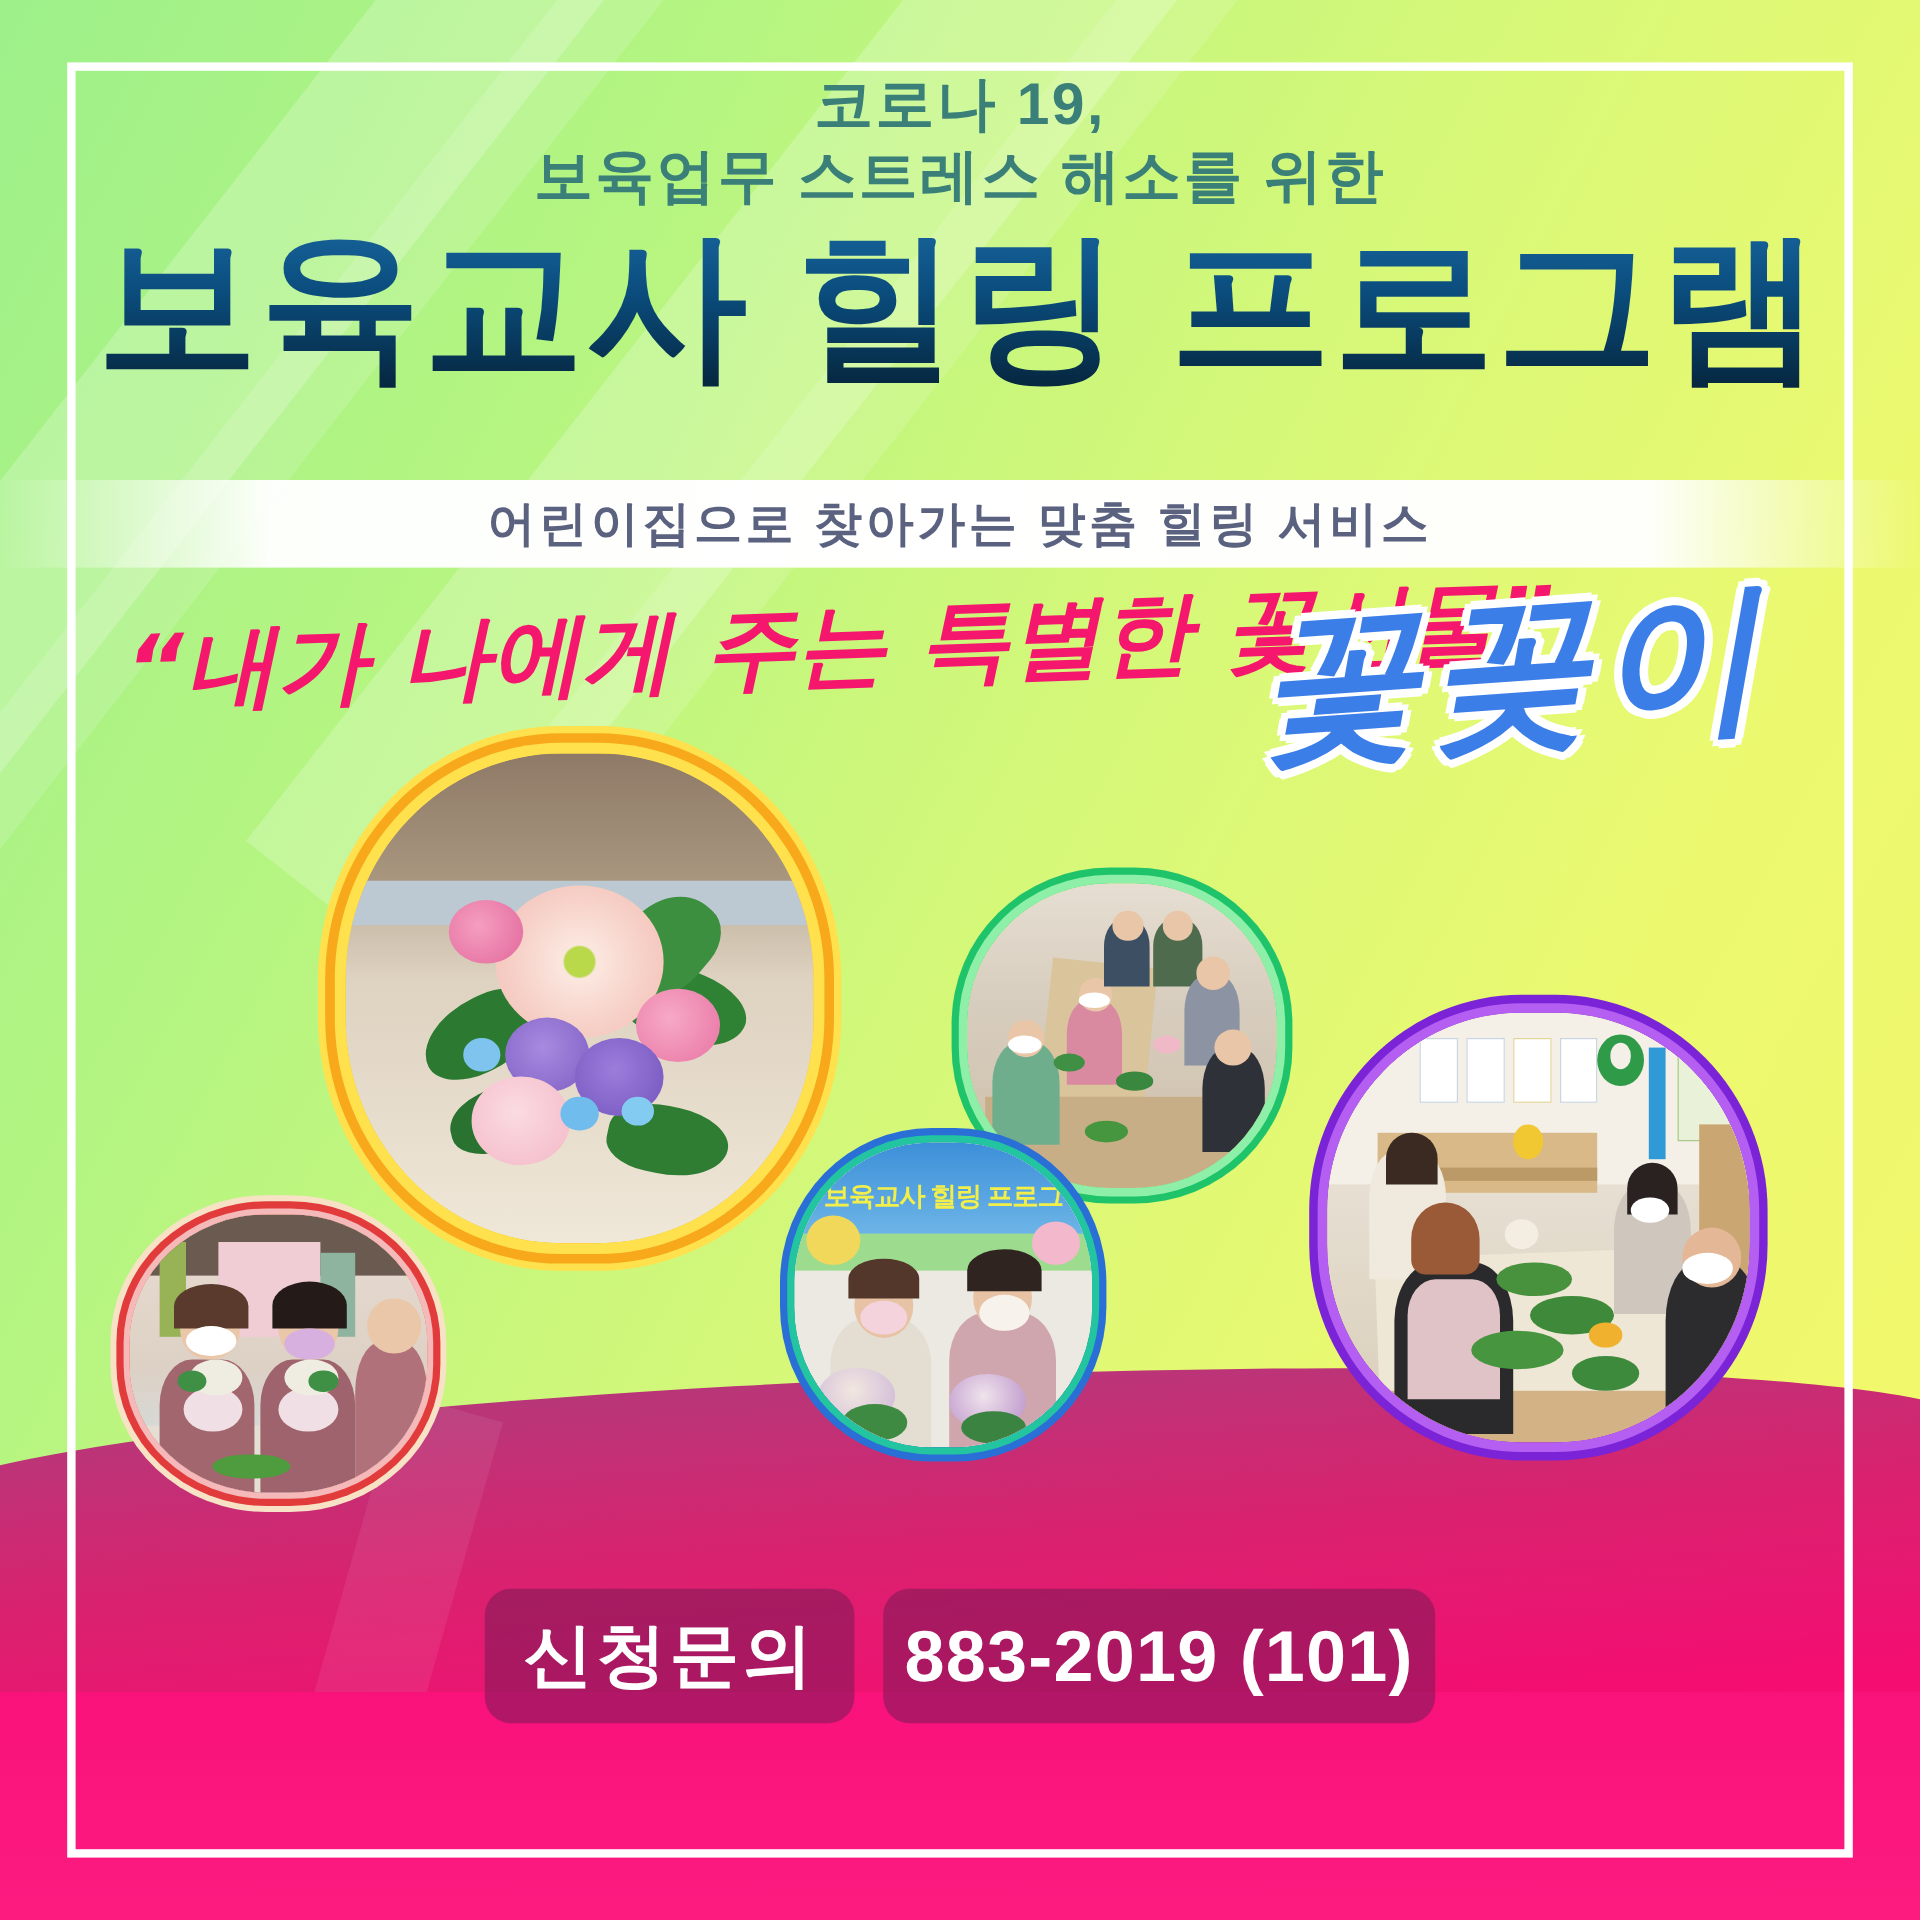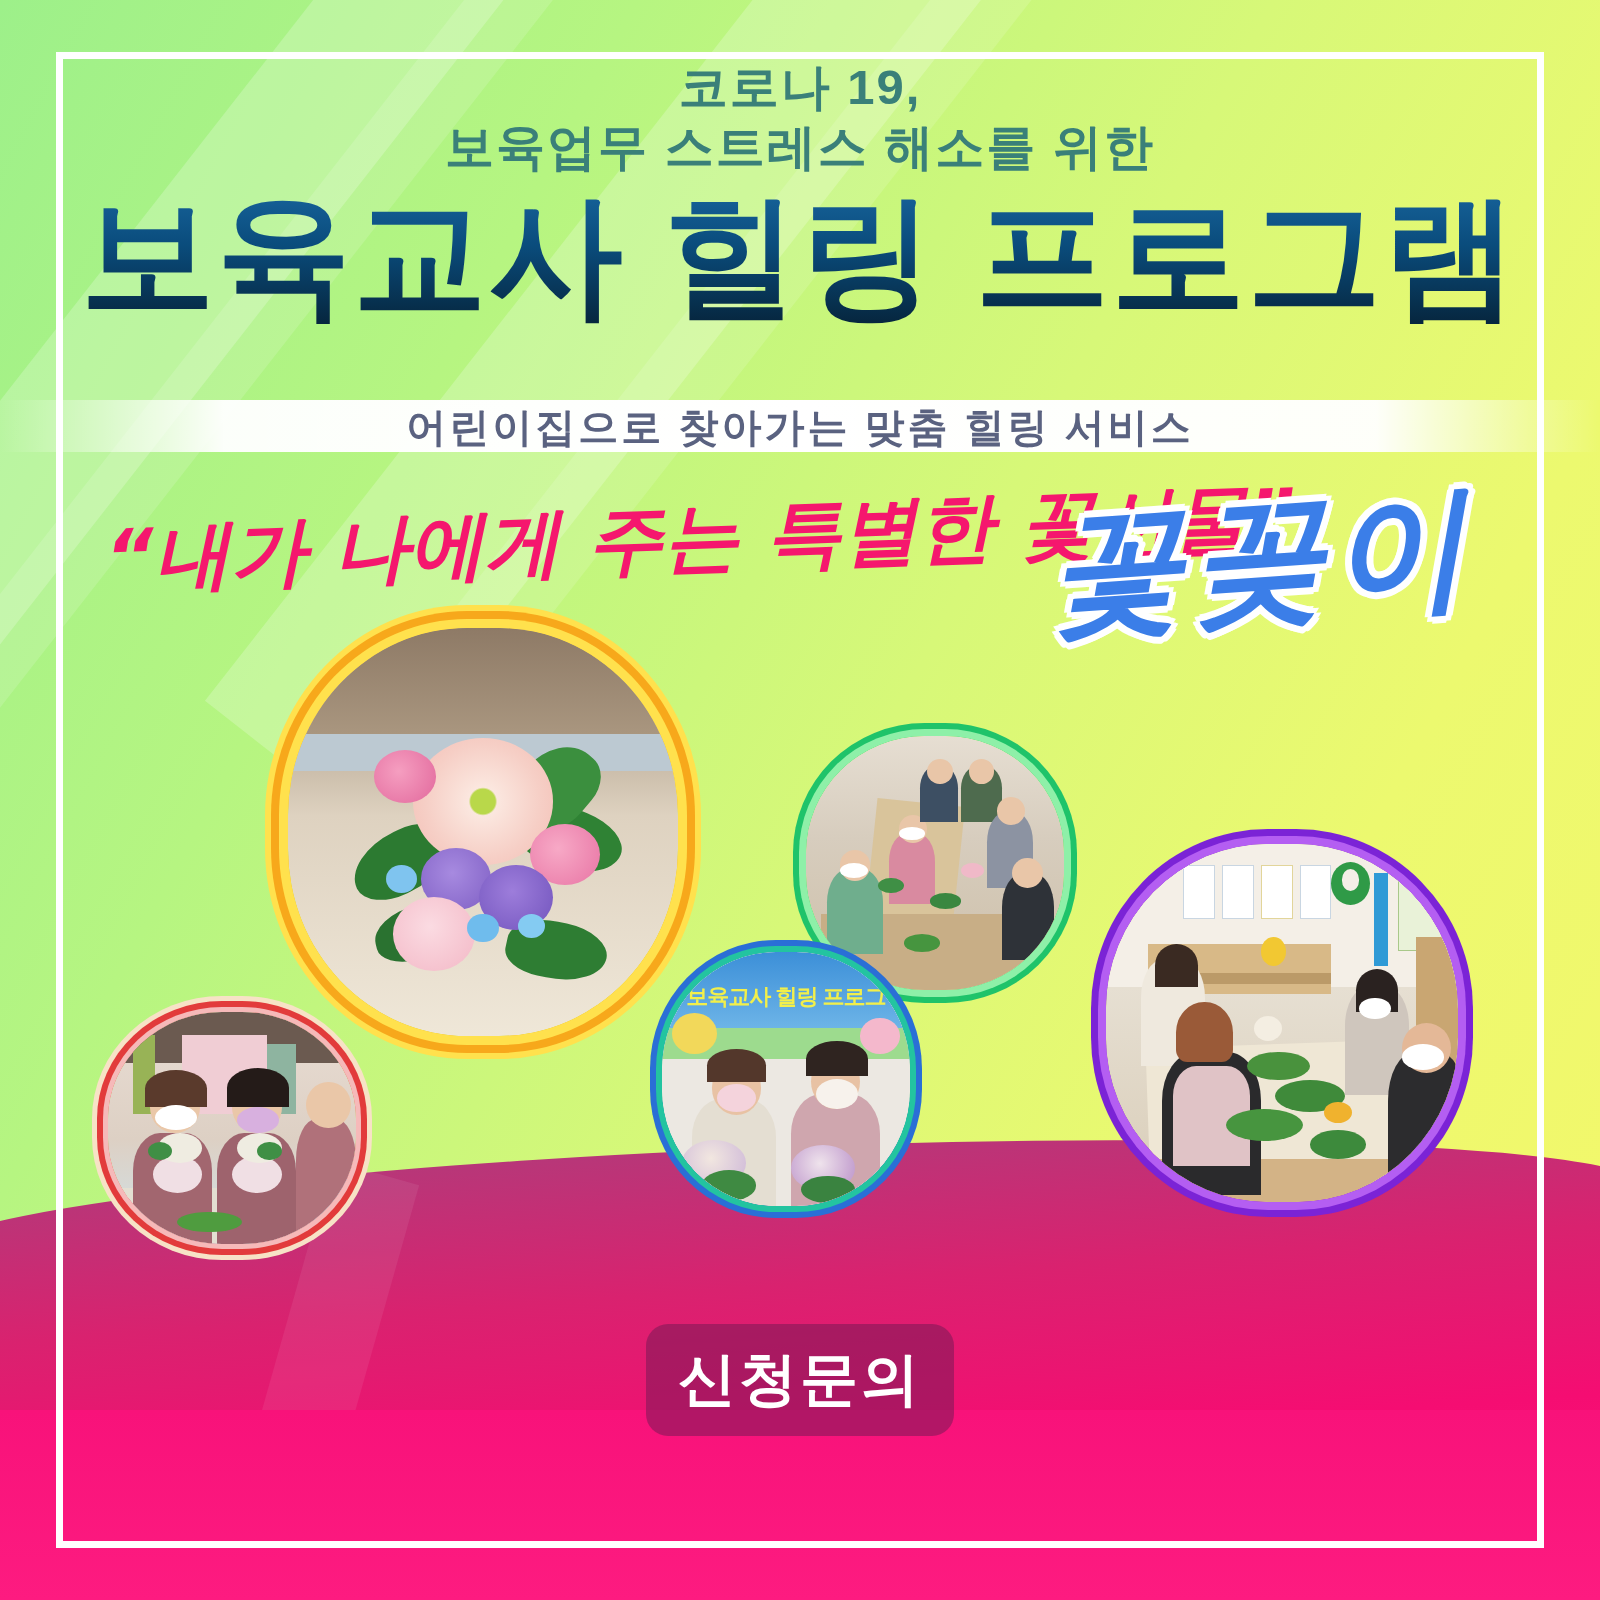--- a/index.html
+++ b/index.html
@@ -82,23 +82,23 @@
     line-height: 1.02;
     font-weight: 900;
     letter-spacing: 2px;
     background: linear-gradient(180deg, #17639b 0%, #0a4c7c 42%, #06263e 100%);
     -webkit-background-clip: text;
     background-clip: text;
     color: transparent;
     -webkit-text-fill-color: transparent;
   }
   .tagband {
-    position: absolute; left: 0; right: 0; top: 400px; height: 52px;
+    position: absolute; left: 0; right: 0; top: 400px; height: 73px;
     background: linear-gradient(90deg, rgba(255,255,255,0) 0%, rgba(255,255,255,.96) 14%, #fff 50%, rgba(255,255,255,.96) 86%, rgba(255,255,255,0) 100%);
-    display: flex; justify-content: center; z-index: 11;
+    display: flex; align-items: center; justify-content: center; z-index: 11;
   }
   .tagband span {
     font-size: 40px; font-weight: 700; color: #5a6280; letter-spacing: 3px;
   }
 
   
   .quote {
     position: absolute; left: 105px; top: 492px; width: 930px; z-index: 13;
     font-family: "DejaVu Sans", sans-serif;
     font-size: 76px; font-weight: 700; color: #f5176e;
@@ -358,16 +358,17 @@
         <div class="blob" style="left:52%;top:52%;width:18%;height:13%;background:#efece1;"></div>
         <div class="blob" style="left:16%;top:56%;width:10%;height:8%;background:#3f8f45;"></div>
         <div class="blob" style="left:60%;top:56%;width:10%;height:8%;background:#3f8f45;"></div>
         <div class="blob" style="left:28%;top:86%;width:26%;height:9%;background:#4f9c3f;"></div>
       </div>
     </div>
   </div>
 
   <div class="contact">
     <div class="pill pill-label">신청문의</div>
+    <div class="pill pill-phone">883-2019 (101)</div>
   </div>
 
 
 </div>
 
 </body></html>

